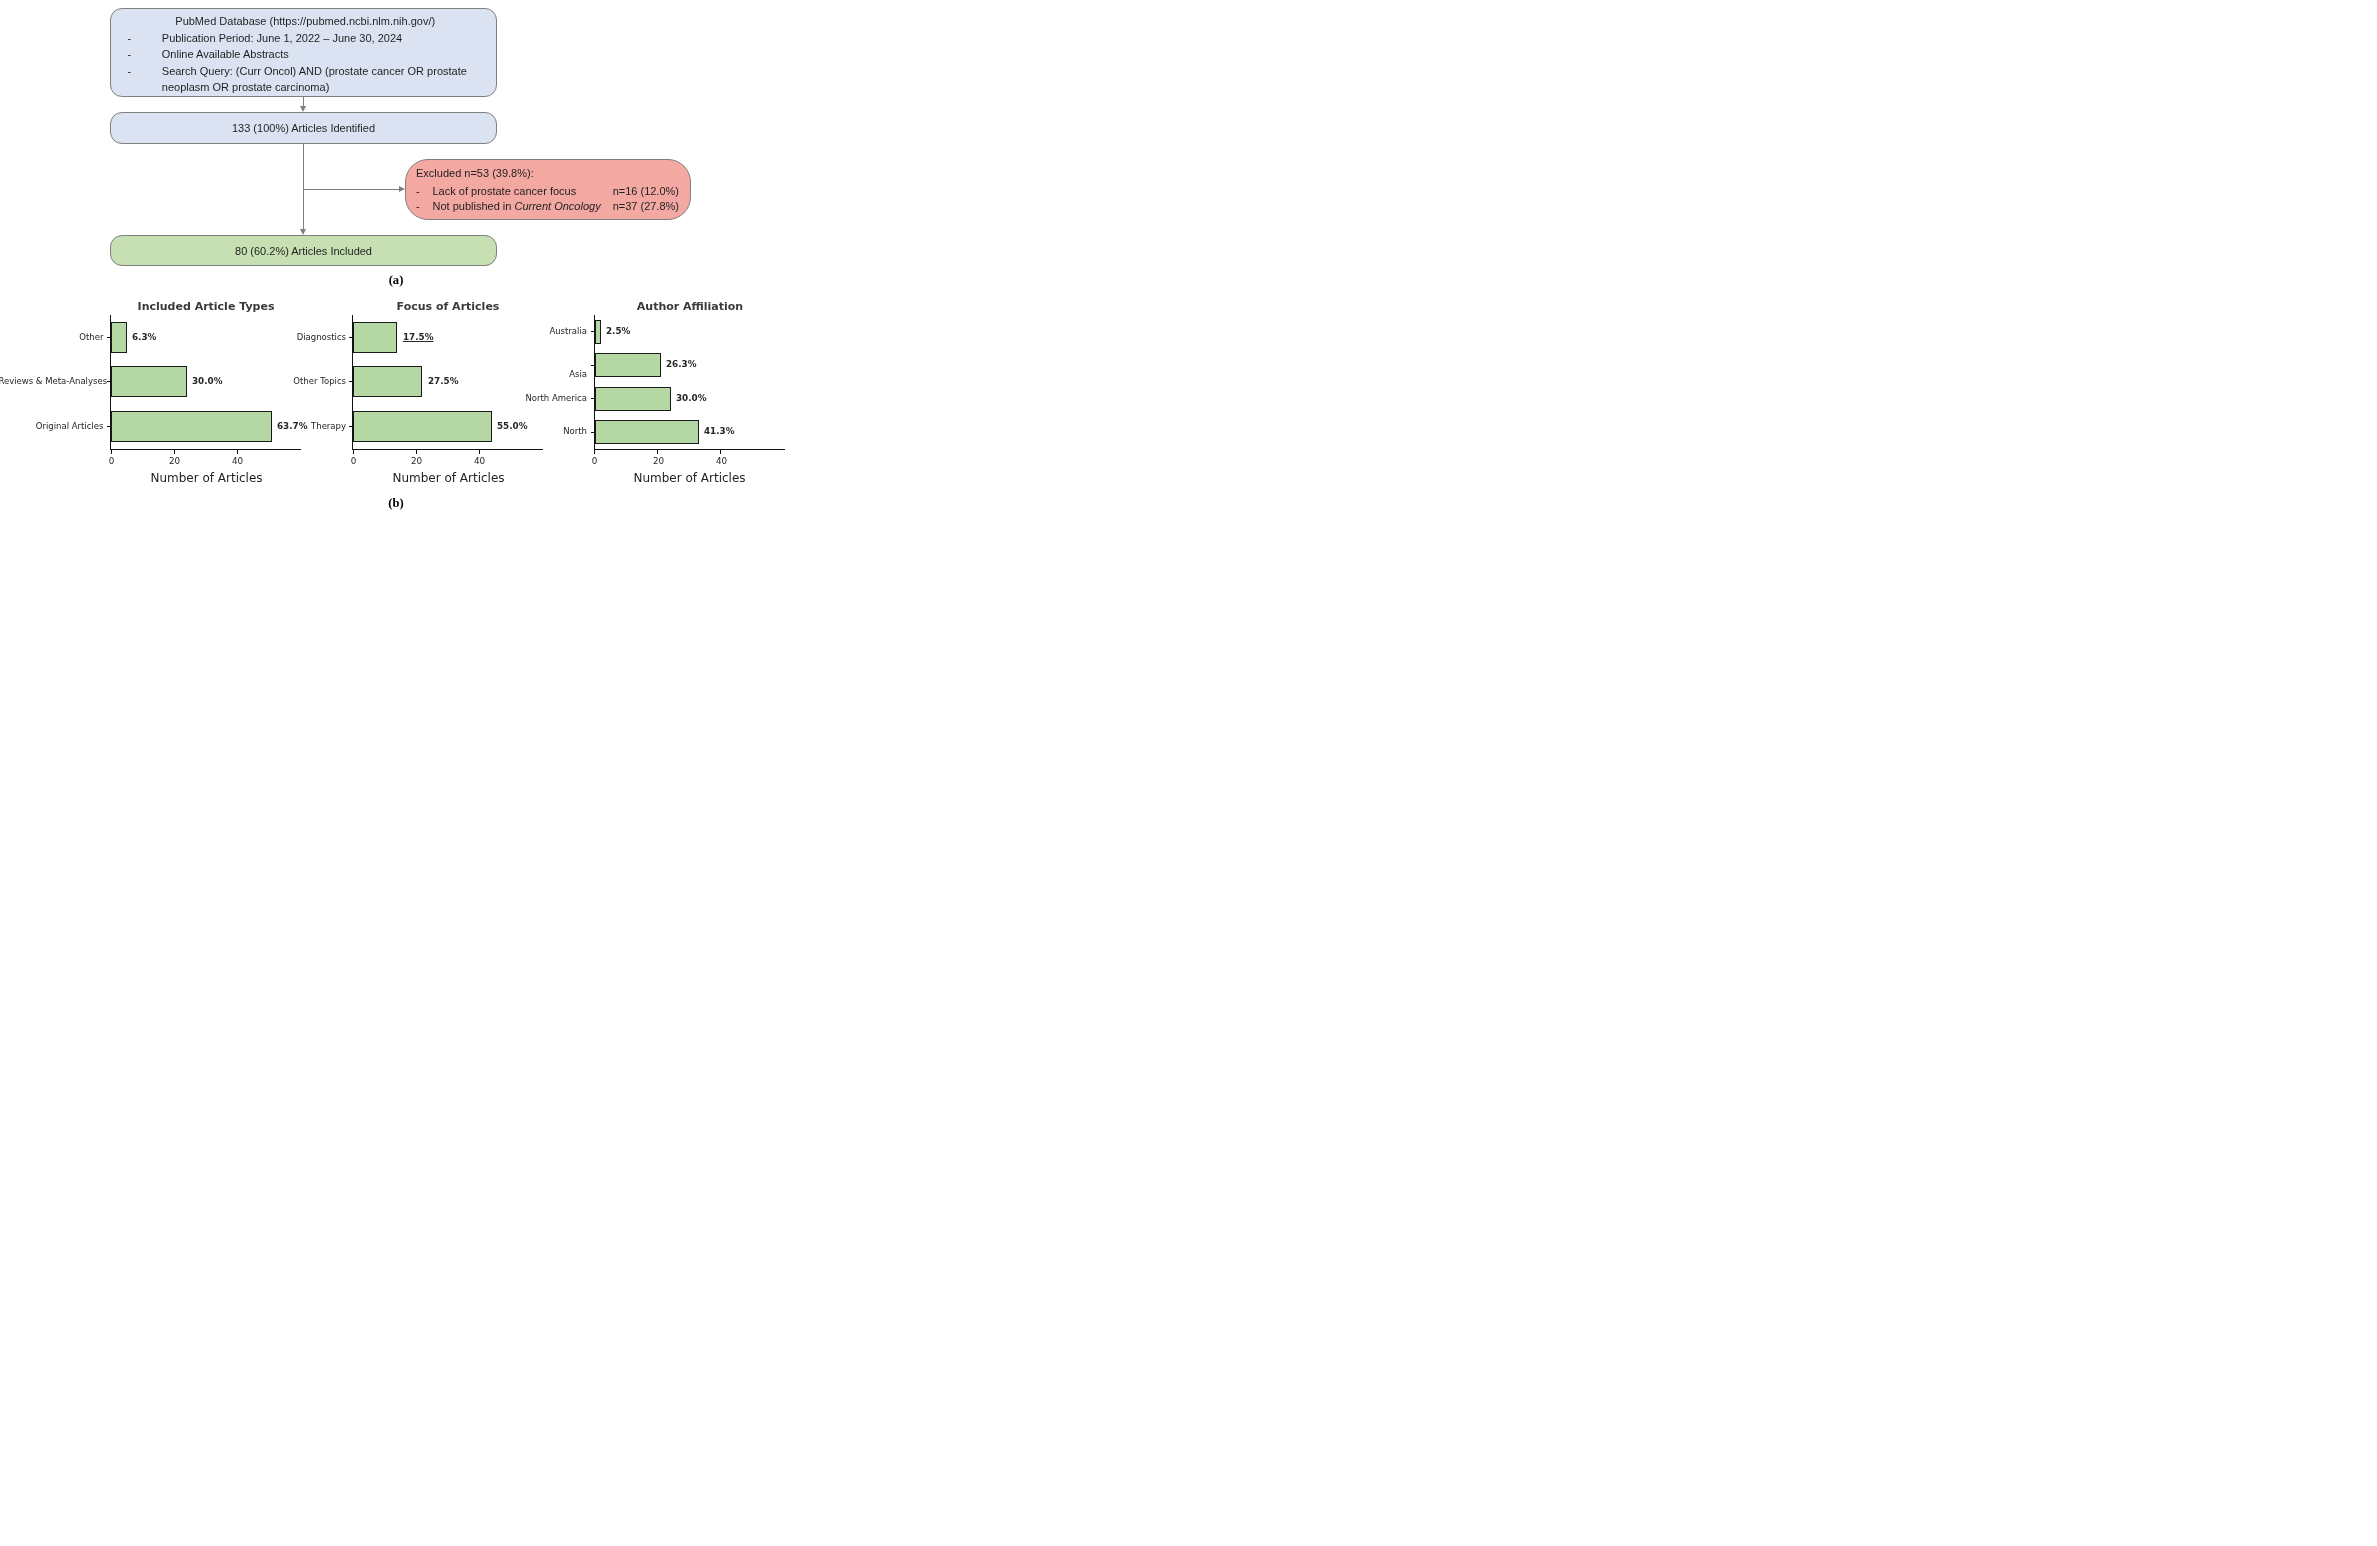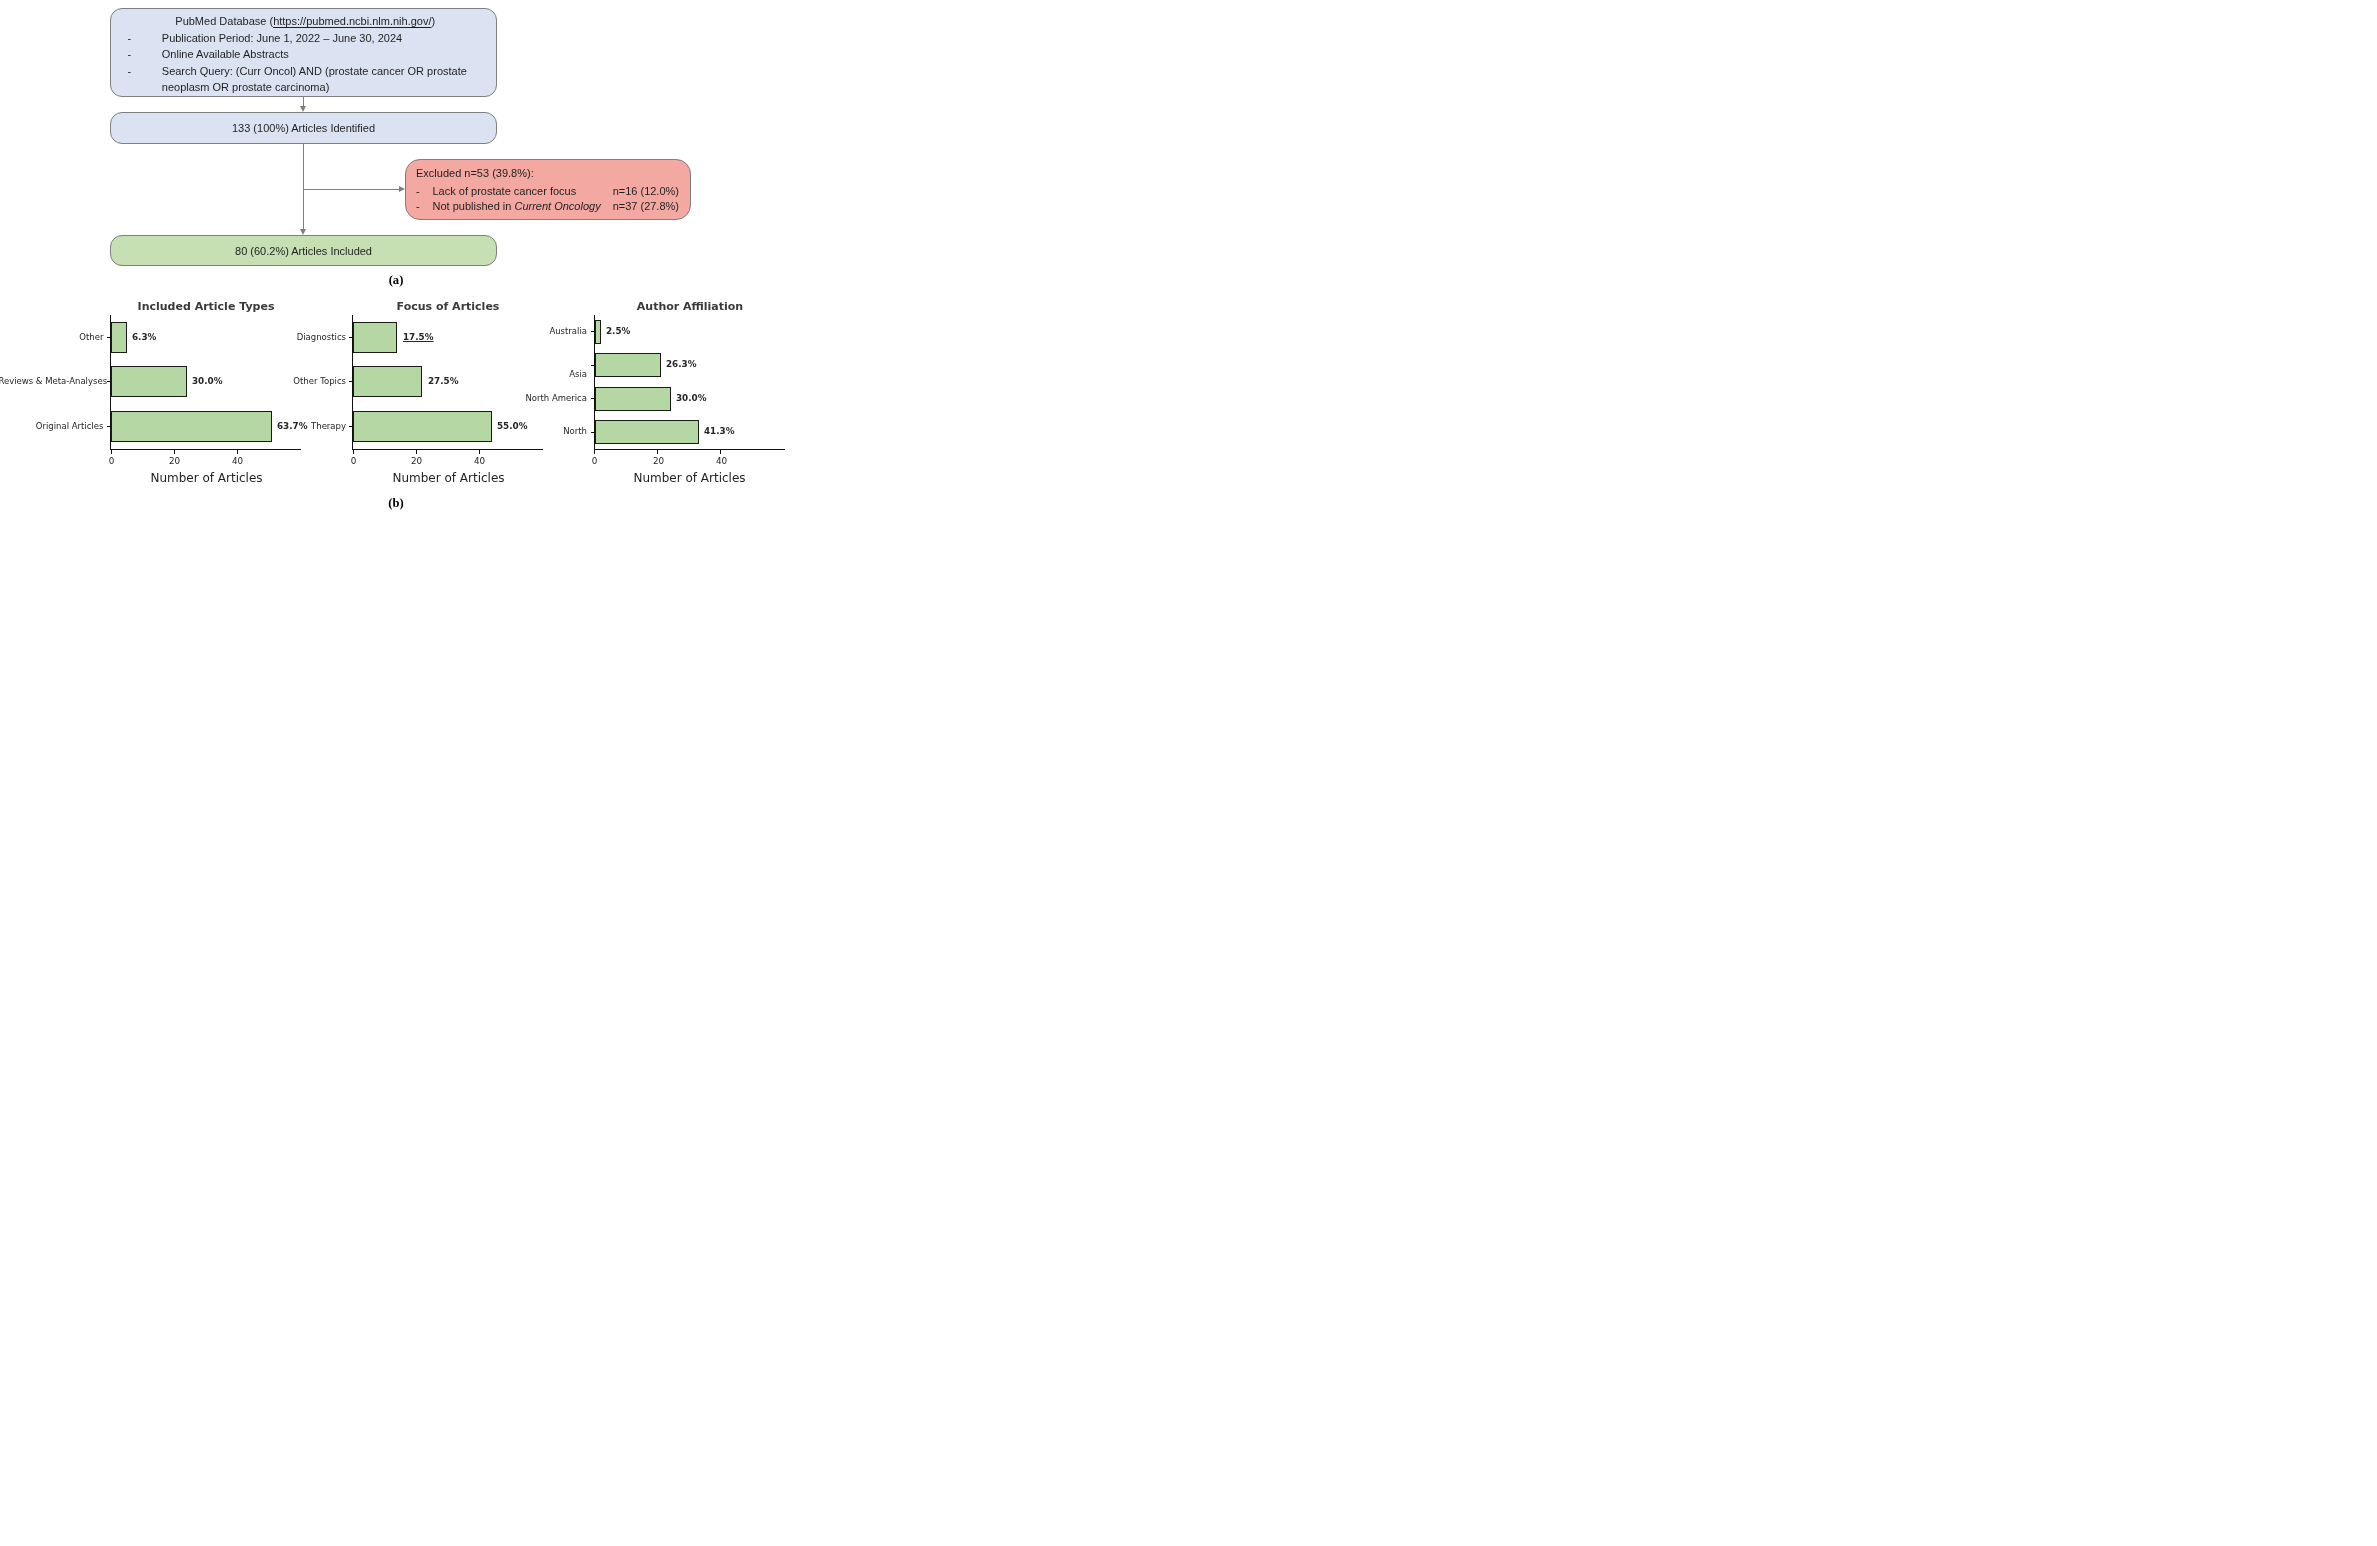--- a/index.html
+++ b/index.html
@@ -6,29 +6,29 @@
   #stage{
     position:relative;width:792px;height:515px;background:#fff;overflow:hidden;
     font-family:"Liberation Sans",sans-serif;color:#1f1f1f;
   }
   
   .fbox{
     position:absolute;box-sizing:border-box;
     border:1.4px solid var(--border-gray);border-radius:12px;
   }
   .fbox.blue{background:var(--box-blue);}
-  .fbox.red{background:var(--box-red);border-radius:15px;}
+  .fbox.red{background:var(--box-red);border-radius:23px;}
   .fbox.green{background:var(--box-green);}
   .centered-label{
     display:flex;align-items:center;justify-content:center;
     font-size:11px;height:100%;width:100%;
   }
   #box-source{padding:4.4px 13px 3.3px 16.5px;}
   .src-title{text-align:center;font-size:11px;line-height:16.5px;white-space:nowrap;}
-  .src-title .u{text-decoration:underline;text-underline-offset:1.9px;}
+  .src-title .u{text-underline-offset:1.9px;}
   .brow{display:flex;font-size:11px;line-height:16.5px;}
   .brow .dash{width:14.3px;flex:0 0 14.3px;}
   .brow .btext{flex:1;padding-left:20px;}
   #box-excluded{padding:5.5px 11px 4.4px 10px;display:flex;flex-direction:column;justify-content:space-between;}
   .exc-title{font-size:11px;line-height:15.4px;}
   .exc-row{display:flex;font-size:11px;line-height:15.4px;align-items:baseline;}
   .exc-row .dash{width:16.5px;flex:0 0 16.5px;}
   .exc-row .etext{flex:1;}
   .exc-row .ecount{white-space:nowrap;text-align:right;}
   

